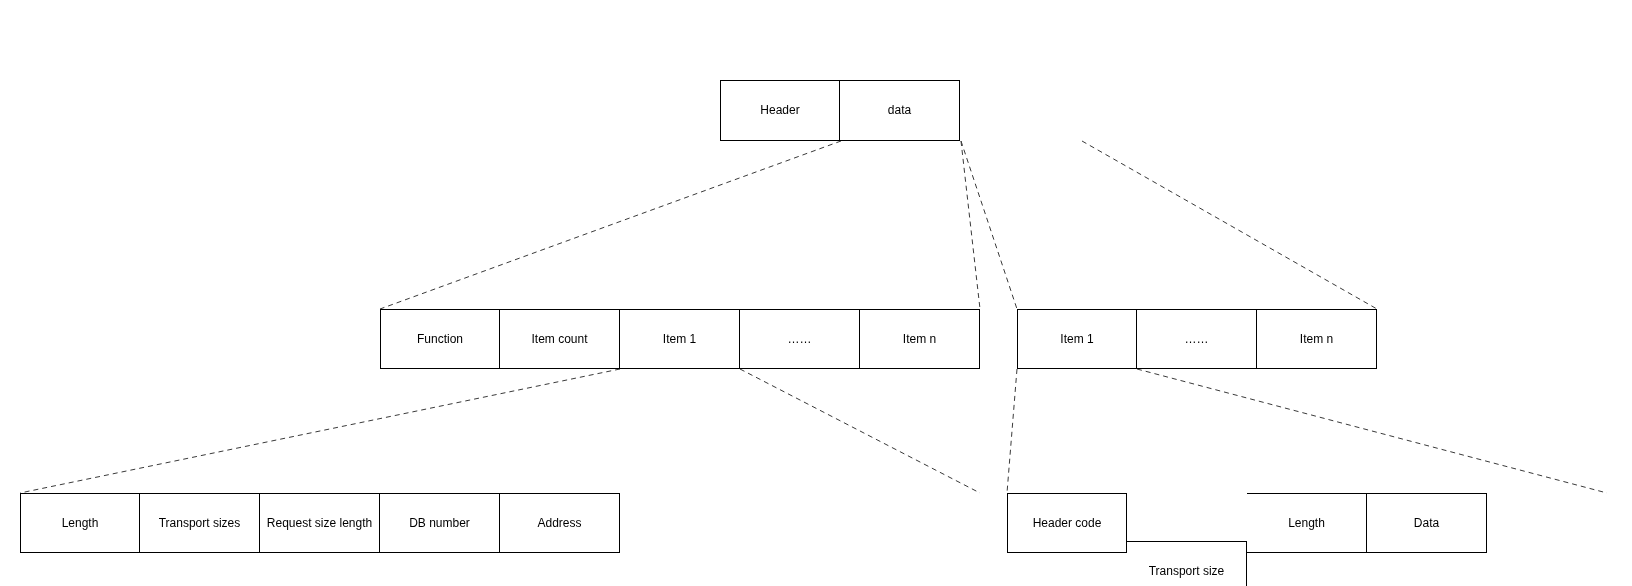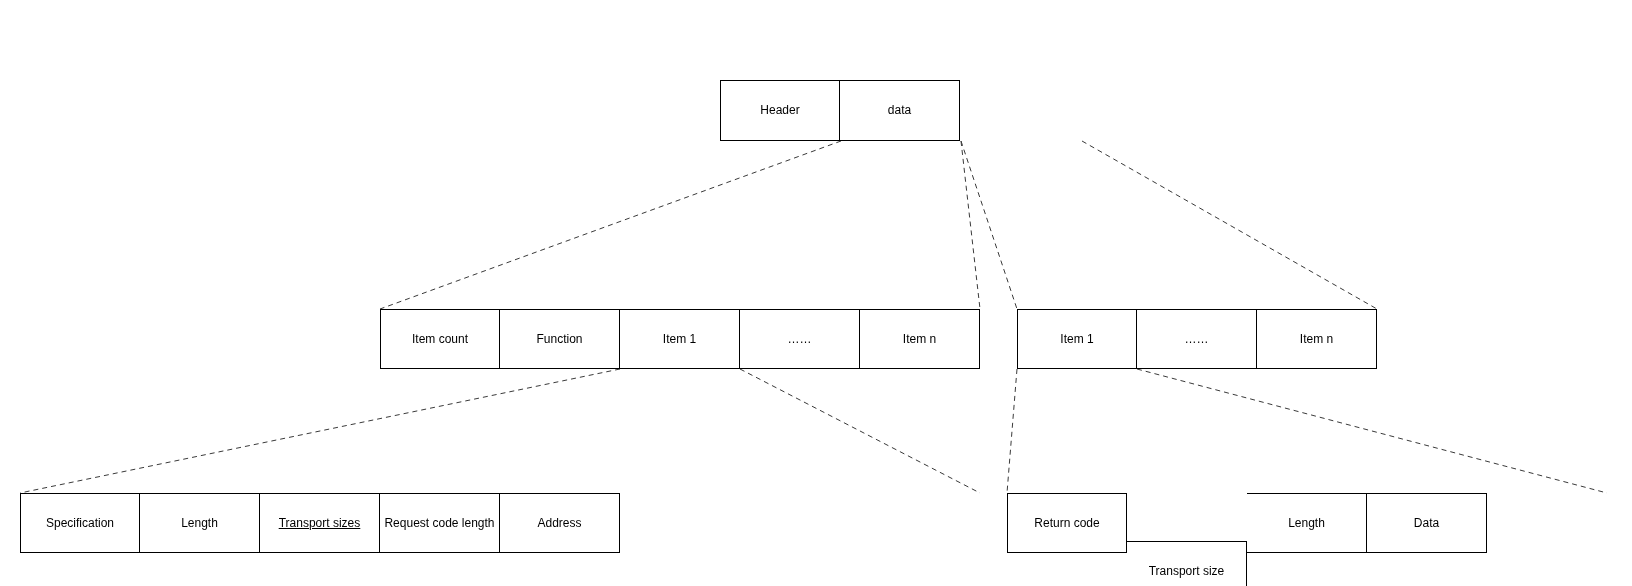--- a/index.html
+++ b/index.html
@@ -59,37 +59,37 @@
       <line x1="620" y1="369" x2="20" y2="493" stroke="#3a3a3a" stroke-width="1" stroke-dasharray="5 4"></line>
       <line x1="740" y1="369" x2="980" y2="493" stroke="#3a3a3a" stroke-width="1" stroke-dasharray="5 4"></line>
       <line x1="1017" y1="369" x2="1007" y2="493" stroke="#3a3a3a" stroke-width="1" stroke-dasharray="5 4"></line>
       <line x1="1137" y1="369" x2="1607" y2="493" stroke="#3a3a3a" stroke-width="1" stroke-dasharray="5 4"></line>
     </svg>
 <div class="row" style="left: 720px; top: 80px; height: 61px;">
       <div class="cell" style="width: 120px;">Header</div>
       <div class="cell" style="width: 120px;">data</div>
     </div>
     <div class="row" style="left: 380px; top: 309px; height: 60px;">
+      <div class="cell" style="width: 120px;">Function</div>
       <div class="cell" style="width: 120px;">Item count</div>
-      <div class="cell" style="width: 120px;">Function</div>
       <div class="cell" style="width: 120px;">Item 1</div>
       <div class="cell" style="width: 120px;">……</div>
       <div class="cell" style="width: 120px;">Item n</div>
     </div>
     <div class="row" style="left: 1017px; top: 309px; height: 60px;">
       <div class="cell" style="width: 120px;">Item 1</div>
       <div class="cell" style="width: 120px;">……</div>
       <div class="cell" style="width: 120px;">Item n</div>
     </div>
     <div class="row" style="left: 20px; top: 493px; height: 60px;">
-      <div class="cell" style="width: 120px;">Specification</div>
       <div class="cell" style="width: 120px;">Length</div>
-      <div class="cell" style="width: 120px; text-decoration: underline;">Transport sizes</div>
-      <div class="cell" style="width: 120px;">Request code length</div>
+      <div class="cell" style="width: 120px;">Transport sizes</div>
+      <div class="cell" style="width: 120px;">Request size length</div>
+      <div class="cell" style="width: 120px;">DB number</div>
       <div class="cell" style="width: 120px;">Address</div>
     </div>
     <div class="row" style="left: 1007px; top: 493px; height: 60px;">
-      <div class="cell" style="width: 120px;">Return code</div>
+      <div class="cell" style="width: 120px;">Header code</div>
       <div class="cell" style="width: 120px; margin-top: 48px;">Transport size</div>
       <div class="cell" style="width: 120px;">Length</div>
       <div class="cell" style="width: 120px;">Data</div>
     </div>
   </div>
 
 </body></html>

